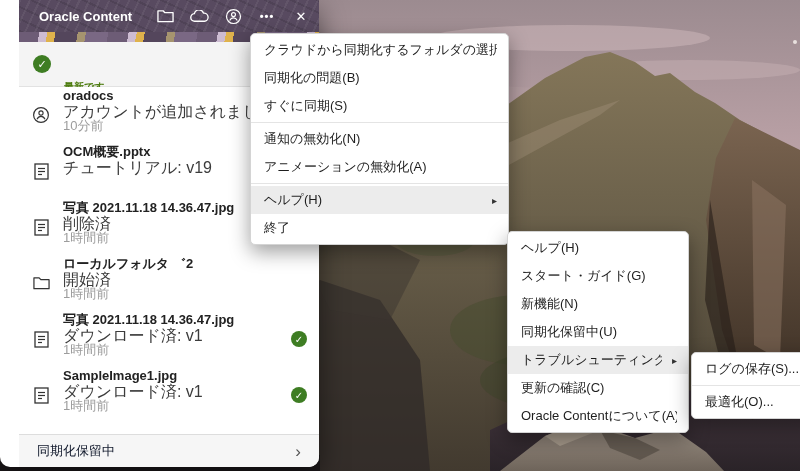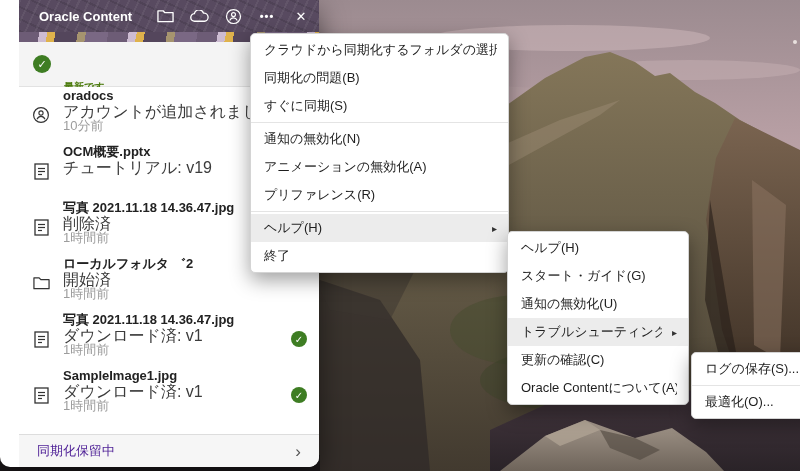--- a/index.html
+++ b/index.html
@@ -42,21 +42,21 @@
   .rtext{flex:1;min-width:0;padding-top:1px;}
   .rtitle{font-size:13px;font-weight:bold;color:#222;line-height:16px;white-space:nowrap;}
   .rsub{font-size:16px;color:#3c3c3c;line-height:15px;}
   .rtime{font-size:13px;color:#9d9d9d;line-height:14px;}
   .rcheck{position:absolute;right:12px;top:50%;margin-top:-8px;width:16px;height:16px;
     border-radius:50%;background:#3e7d23;color:#fff;font-size:10px;font-weight:bold;
     display:flex;align-items:center;justify-content:center;}
 
   .wfooter{flex:0 0 32px;height:32px;background:#f6f6f6;border-top:1px solid #ddd;
     display:flex;align-items:center;cursor:pointer;}
-  .wfooter .flabel{font-size:13px;color:#4c1d95;margin-left:18px;}
+  .wfooter .flabel{font-size:13px;color:#0f172a;margin-left:18px;}
   .wfooter .fchev{margin-left:auto;margin-right:18px;color:#555;font-size:17px;line-height:1;}
 
   
   .menu{position:absolute;background:#fff;border:1px solid #d4d4d4;border-radius:5px;
     box-shadow:0 7px 20px rgba(0,0,0,.38);padding:2px 0;z-index:10;}
   .mi{height:28px;display:flex;align-items:center;padding:0 11px 0 13px;
     font-size:13px;color:#1e1e1e;white-space:nowrap;cursor:default;}
   .mi.hl{background:#ececec;}
   .mi .mlabel{flex:1 1 auto;overflow:hidden;}
   .mi .marrow{flex:0 0 auto;font-size:10px;color:#333;margin-left:10px;}
@@ -275,42 +275,42 @@
     <div class="mi">
         <span class="mlabel">すぐに同期(S)</span>
       </div>
     <div class="msep"></div>
     <div class="mi">
         <span class="mlabel">通知の無効化(N)</span>
       </div>
     <div class="mi">
         <span class="mlabel">アニメーションの無効化(A)</span>
       </div>
-    <div class="mi">
-        <span class="mlabel">プリファレンス(R)</span>
-      </div>
     <div class="msep"></div>
     <div class="mi hl">
       <span class="mlabel">ヘルプ(H)</span>
       <span class="marrow">▸</span>
     </div>
     <div class="mi">
         <span class="mlabel">終了</span>
       </div>
   </div>
 
   <div class="menu submenu">
     <div class="mi">
         <span class="mlabel">ヘルプ(H)</span>
       </div>
     <div class="mi">
         <span class="mlabel">スタート・ガイド(G)</span>
       </div>
     <div class="mi">
-        <span class="mlabel">通知の無効化(U)</span>
+        <span class="mlabel">新機能(N)</span>
+      </div>
+    <div class="mi">
+        <span class="mlabel">同期化保留中(U)</span>
       </div>
     <div class="mi hl">
       <span class="mlabel">トラブルシューティング(T)</span>
       <span class="marrow">▸</span>
     </div>
     <div class="mi">
         <span class="mlabel">更新の確認(C)</span>
       </div>
     <div class="mi">
         <span class="mlabel">Oracle Contentについて(A)</span>

